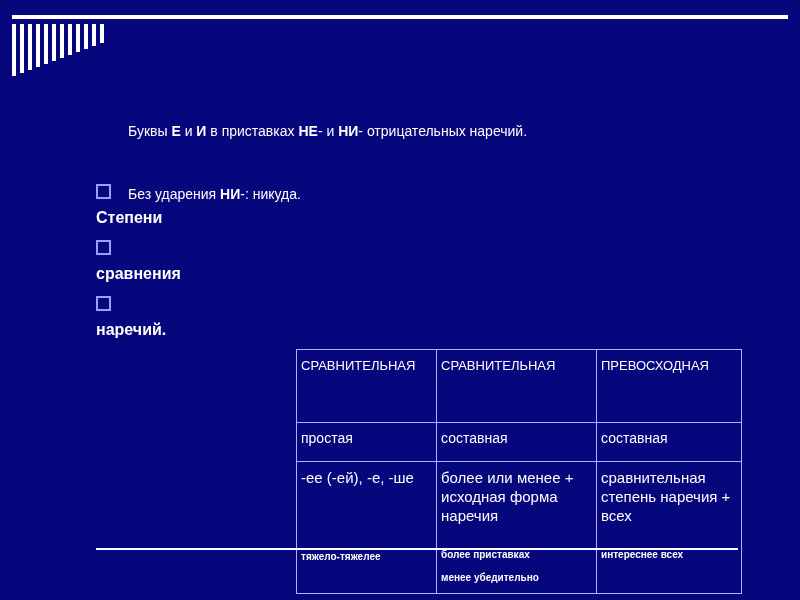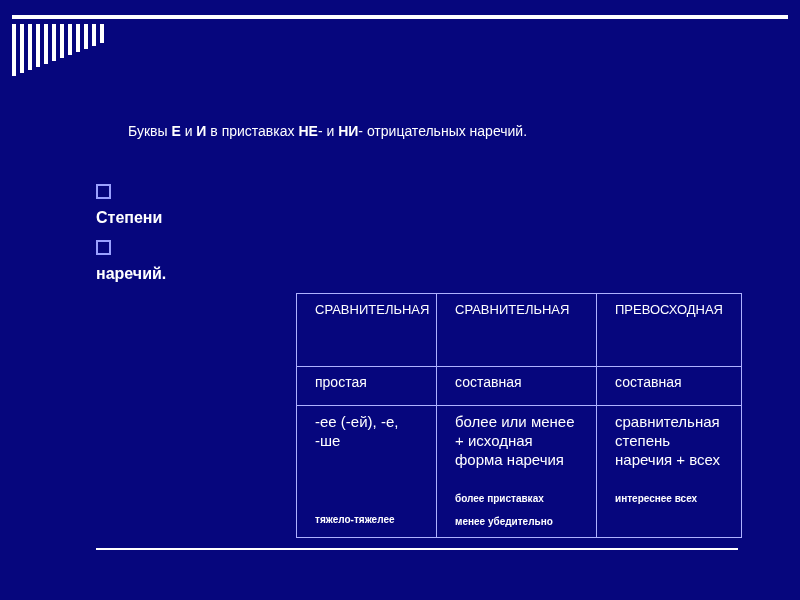--- a/index.html
+++ b/index.html
@@ -100,21 +100,21 @@
 
   
   table.grid {
     border-collapse: collapse;
     margin-left: 200px;
     width: 445px;
     table-layout: fixed;
   }
   table.grid td, table.grid th {
     border: 1px solid #aeb1ff;
-    padding: 6px 18px;
+    padding: 6px 4px;
     vertical-align: top;
     font-size: 14px;
     line-height: 19px;
     color: #fff;
   }
   table.grid col.c1 { width: 140px; }
   table.grid col.c2 { width: 160px; }
   table.grid col.c3 { width: 145px; }
   table.grid .hdr {
     font-size: 13px;
@@ -166,28 +166,33 @@
     <span></span>
       <span></span>
       <span></span>
       <span></span>
       <span></span>
       <span></span>
   </div>
 
   <div class="title-block">
     <div class="title-line"><span>Буквы </span><b>Е</b><span> и </span><b>И</b><span> в приставках </span><b>НЕ</b><span>- и </span><b>НИ</b><span>- отрицательных наречий.</span></div>
+    <div class="title-line"><span>Без ударения </span><b>НИ</b><span>-: никуда.</span></div>
   </div>
 
   <div class="content">
 
     <div class="bullets">
       <div class="item">
         <div class="square"></div>
         <div class="label">Степени</div>
+      </div>
+      <div class="item">
+        <div class="square"></div>
+        <div class="label">сравнения</div>
       </div>
       <div class="item">
         <div class="square"></div>
         <div class="label">наречий.</div>
       </div>
     </div>
 
     <table class="grid">
       <colgroup>
         <col class="c1">

